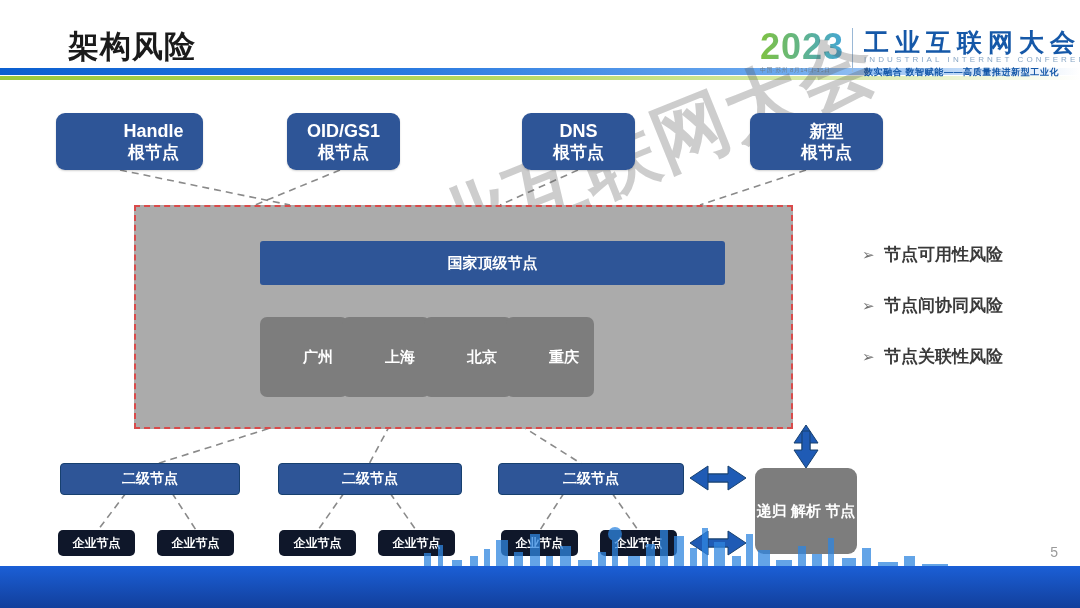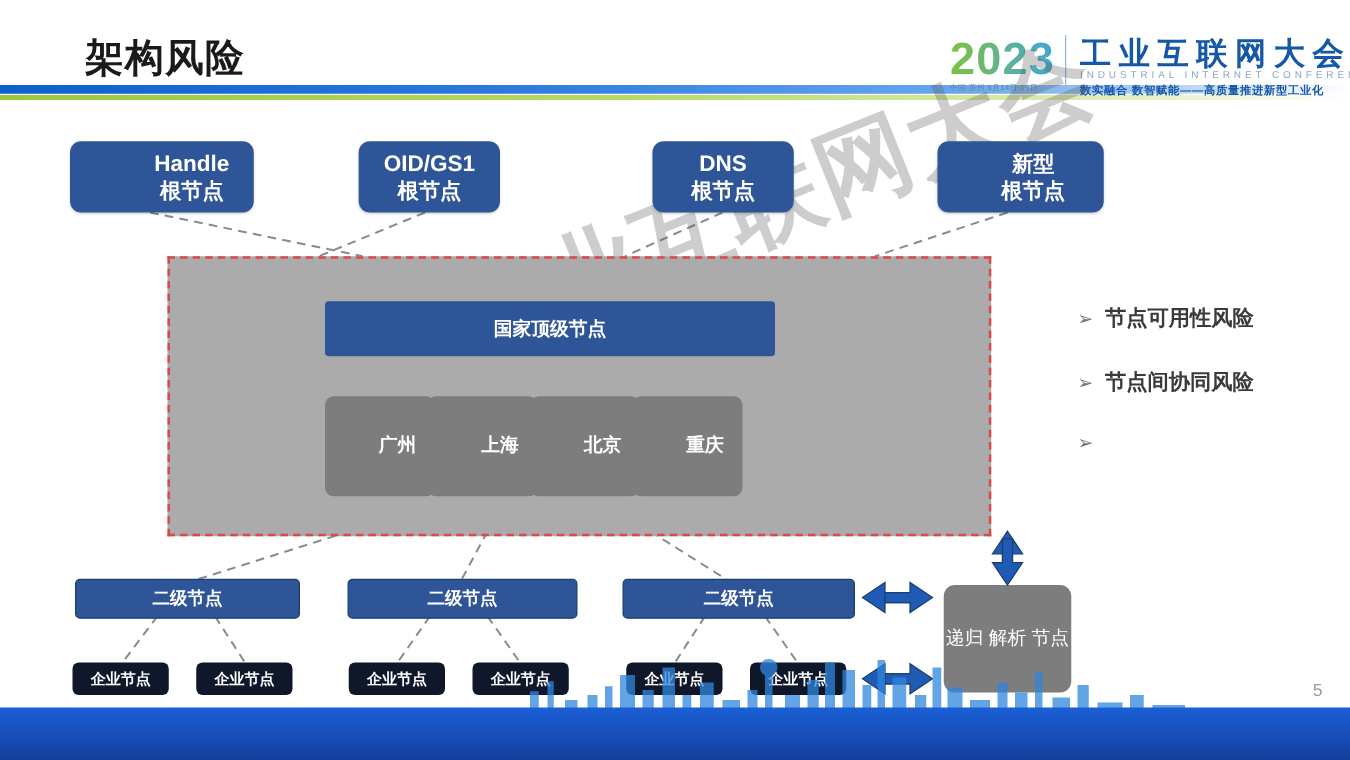--- a/index.html
+++ b/index.html
@@ -68,21 +68,21 @@
     box-shadow:0 1px 2px rgba(0,0,0,.18);
   }
   .root-box span{display:block;}
   .root-box .en{font-size:18px;}
 
   .region-panel{
     position:absolute;left:134px;top:205px;width:655px;height:220px;
     background:#ababab;border:2px dashed #d94a4a;
   }
   .national-bar{
-    position:absolute;left:124px;top:34px;width:360px;height:44px;
+    position:absolute;left:124px;top:34px;width:465px;height:44px;
     background:#2e5597;border-radius:3px;
     color:#fff;font-size:15px;font-weight:bold;
     display:flex;align-items:center;justify-content:center;
   }
   .city-box{
     position:absolute;top:110px;width:60px;height:80px;
     background:#7d7d7d;border-radius:7px;
     color:#fff;font-size:15px;font-weight:bold;line-height:20px;
     display:flex;align-items:center;justify-content:center;text-align:center;padding-left:28px;
   }
@@ -93,21 +93,21 @@
     display:flex;align-items:center;justify-content:center;
   }
   .ent-box{
     position:absolute;width:77px;height:26px;background:#0f172a;border-radius:5px;
     color:#fff;font-size:12px;font-weight:bold;
     display:flex;align-items:center;justify-content:center;
   }
   .recursive-box{
     position:absolute;left:755px;top:468px;width:102px;height:86px;
     background:#7d7d7d;border-radius:9px;
-    color:#fff;font-size:15px;font-weight:normal;line-height:22px;
+    color:#fff;font-size:15px;font-weight:bold;line-height:22px;
     display:flex;align-items:center;justify-content:center;text-align:center;
   }
 
   
   .bullets{position:absolute;left:862px;top:243px;width:210px;}
   .bullet{display:flex;align-items:center;margin-bottom:28px;}
   .bullet-marker{
     width:22px;color:#6f6f6f;font-size:15px;flex:0 0 22px;
   }
   .bullet-text{font-size:17px;font-weight:bold;color:#3a3a3a;}
@@ -237,20 +237,21 @@
   <div class="bullet">
     <span class="bullet-marker">➢</span>
     <span class="bullet-text">节点可用性风险</span>
   </div>
   <div class="bullet">
     <span class="bullet-marker">➢</span>
     <span class="bullet-text">节点间协同风险</span>
   </div>
   <div class="bullet">
     <span class="bullet-marker">➢</span>
+    <span class="bullet-text">节点关联性风险</span>
   </div>
 </div>
 
 <svg class="overlay">
   <g fill="#2f86e0" opacity=".75">
     <rect x="424" y="553" width="7" height="22"></rect>
     <rect x="438" y="545" width="5" height="30"></rect>
     <rect x="452" y="560" width="10" height="15"></rect>
     <rect x="470" y="556" width="8" height="19"></rect>
     <rect x="484" y="549" width="6" height="26"></rect>

